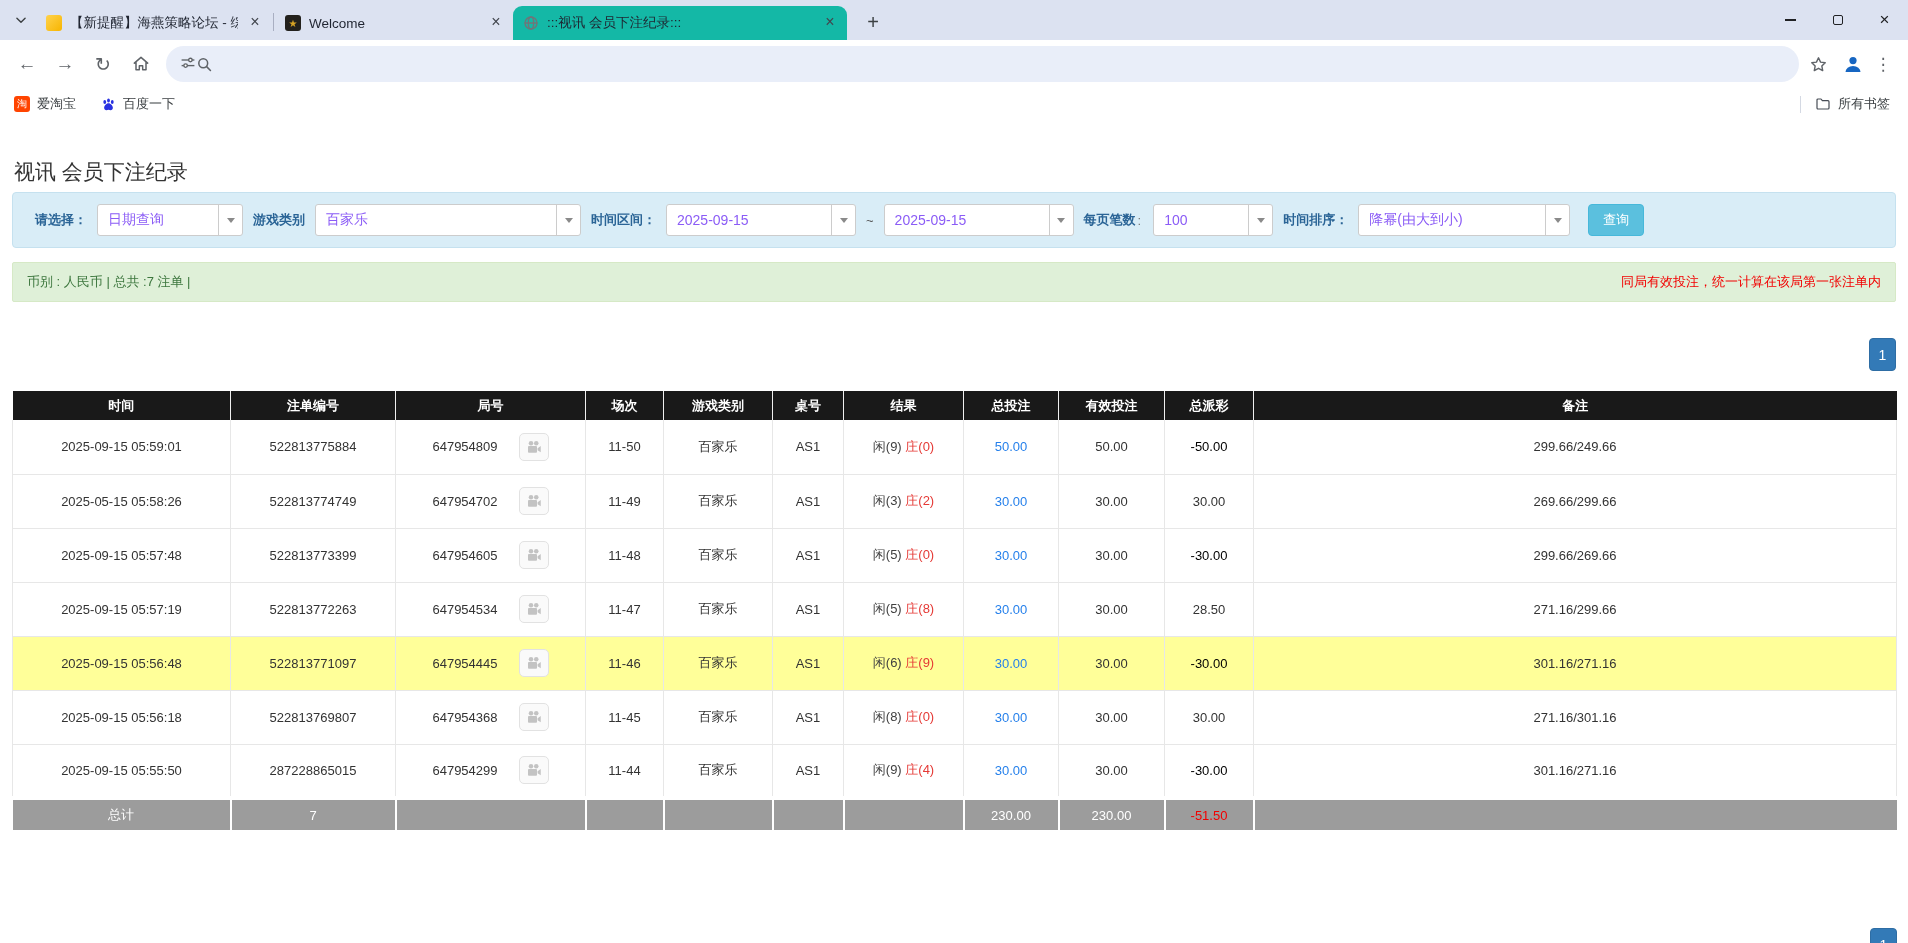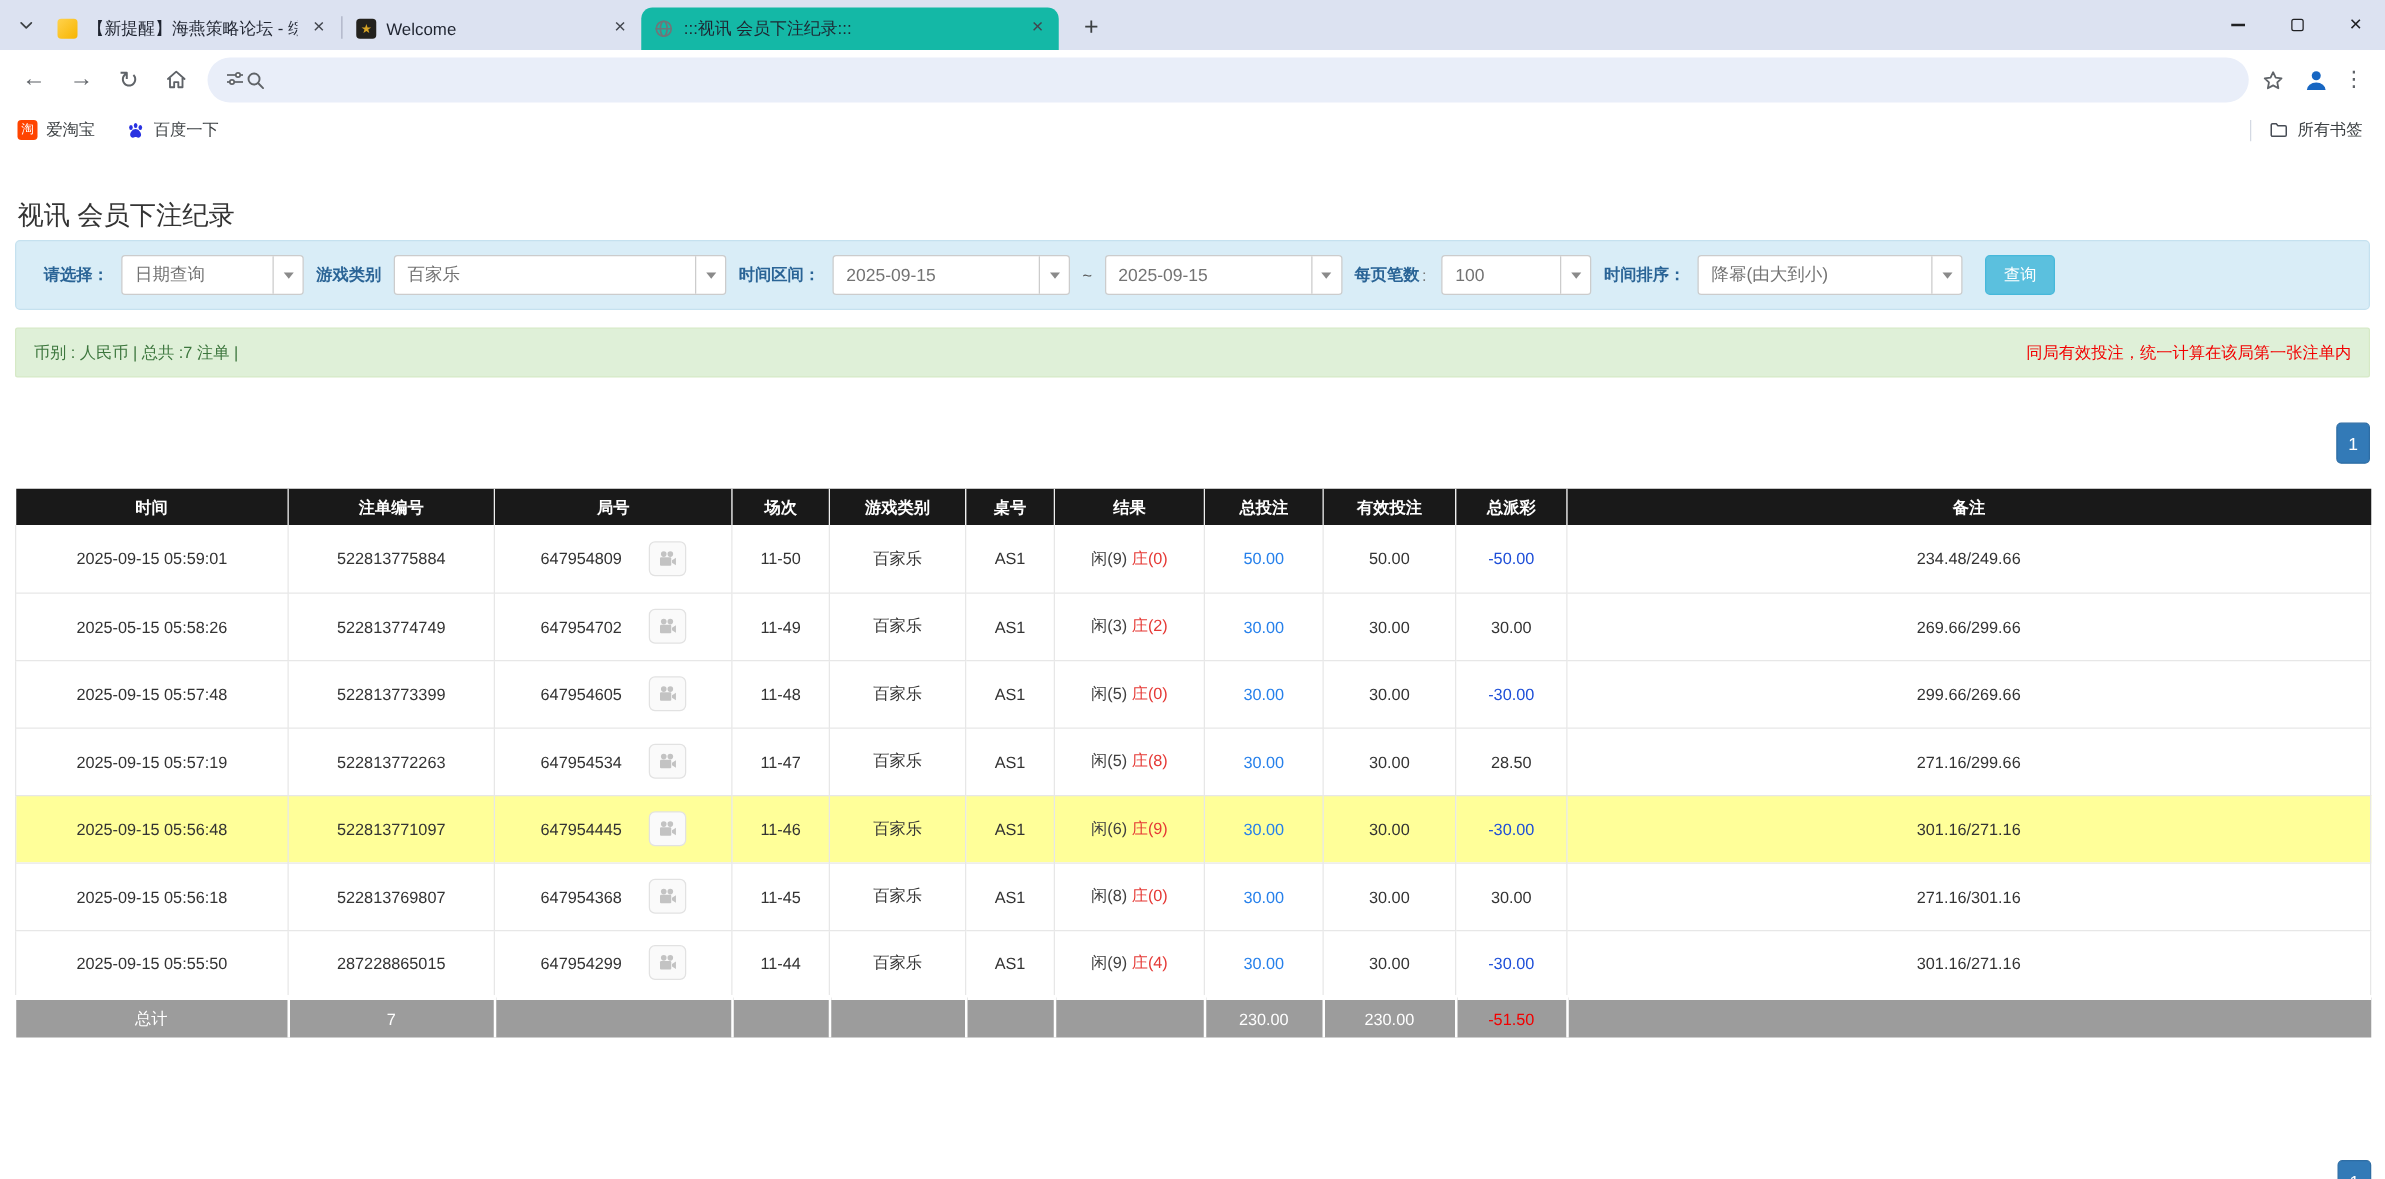--- a/index.html
+++ b/index.html
@@ -53,21 +53,21 @@
   .bmdiv { width:1px; height:17px; background:#d4d9e3; margin-right:14px; }
 
   
   .content { padding:0 12px; }
   .pagetitle { font-size:21px; font-weight:400; color:#333; padding:38px 2px 0; height:72px; }
 
   .filterbar { background:#d9edf7; border:1px solid #c5e1ef; border-radius:4px; height:56px; display:flex;
     align-items:center; padding:0 22px; }
   .flabel { color:#2a6496; font-weight:bold; font-size:13px; white-space:nowrap; }
   .sel { background:#fff; border:1px solid #ccc; border-radius:3px; height:32px; display:flex; align-items:stretch;
-    font-size:14px; color:#737373; margin:0 10px; }
+    font-size:14px; color:#8b5cf6; margin:0 10px; }
   .sel .txt { padding:0 10px; display:flex; align-items:center; flex:1; white-space:nowrap; overflow:hidden; }
   .sel .arr { width:24px; border-left:1px solid #ccc; display:flex; align-items:center; justify-content:center; }
   .caret { width:0; height:0; border-left:4px solid transparent; border-right:4px solid transparent; border-top:5px solid #8a8a8a; }
   .tilde { color:#555; font-size:13px; margin-right:10px; }
   .colon { color:#777; font-size:13px; margin:0 2px 0 2px; }
   .searchbtn { background:#5bc0de; border:1px solid #46b8da; color:#fff; font-size:13px; height:32px;
     padding:0 14px; border-radius:4px; margin-left:8px; cursor:pointer; }
 
   .greenbar { margin-top:14px; background:#dff0d8; border:1px solid #d6e9c6; height:40px; display:flex;
     align-items:center; justify-content:space-between; padding:0 14px; font-size:13px; border-radius:2px; }
@@ -83,21 +83,21 @@
   .c0{width:218px}.c1{width:165px}.c2{width:190px}.c3{width:78px}.c4{width:109px}.c5{width:71px}
   .c6{width:120px}.c7{width:95px}.c8{width:106px}.c9{width:89px}.c10{width:643px}
   table.bet thead th { background:#191919; color:#fff; height:29px; font-weight:bold; font-size:13px;
     border-right:1px solid #efefef; }
   table.bet thead th:last-child { border-right:none; }
   table.bet tbody td { height:54px; text-align:center; background:#fff; border:1px solid #e7e7e7; border-top:none; }
   table.bet tr.hl td { background:#ffff99; }
   .betlink { color:#2680eb; text-decoration:none; cursor:pointer; }
   .player { color:#404040; }
   .banker { color:#e53935; }
-  td.payout.neg { color:#1d4ed8; }
+  td.payout.neg { color:#000000; }
   .roundwrap { display:inline-flex; align-items:center; gap:21px; }
   .filmbtn { width:30px; height:28px; background:#fafafa; border:1px solid #e2e2e2; border-radius:5px;
     display:inline-flex; align-items:center; justify-content:center; cursor:pointer; }
   tr.foot td { background:#9c9c9c; color:#fff; height:32px; text-align:center; border-right:2px solid #fff;
     font-size:13px; }
   tr.foot td:last-child { border-right:none; }
   tr.foot.second td { border-top:4px solid #fff; }
   tr.foot td.payout { color:#f20000; }
 
   .bottompage { position:absolute; right:11px; top:928px; }
@@ -334,21 +334,21 @@
     <td>11-50</td>
     <td>百家乐</td>
     <td>AS1</td>
     <td>
       <span class="player">闲(9)</span>
       <span class="banker">庄(0)</span>
     </td>
     <td><a class="betlink">50.00</a></td>
     <td>50.00</td>
     <td class="payout neg">-50.00</td>
-    <td>234.48/249.66</td>
+    <td>299.66/249.66</td>
   </tr>
 
   <tr>
     <td>2025-05-15 05:58:26</td>
     <td>522813774749</td>
     <td>
       <span class="roundwrap">
         <span>647954702</span>
         <button class="filmbtn">
           <svg width="18" height="18" viewBox="0 0 24 24" style="fill:#c3c3c3">

